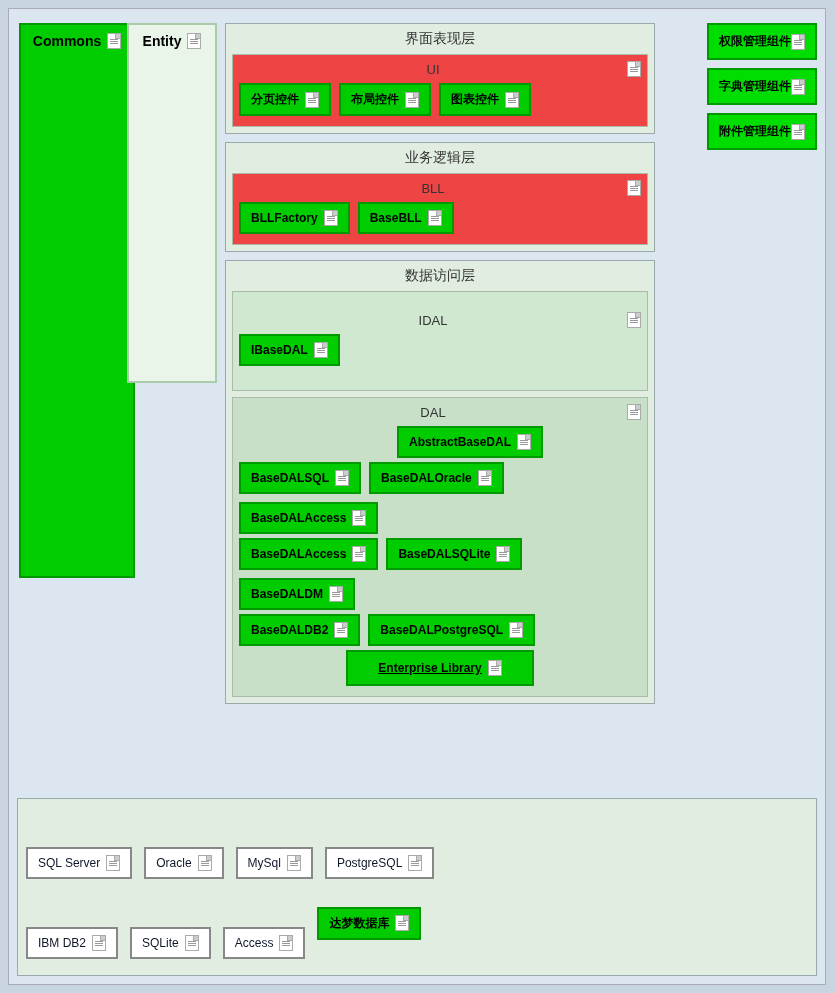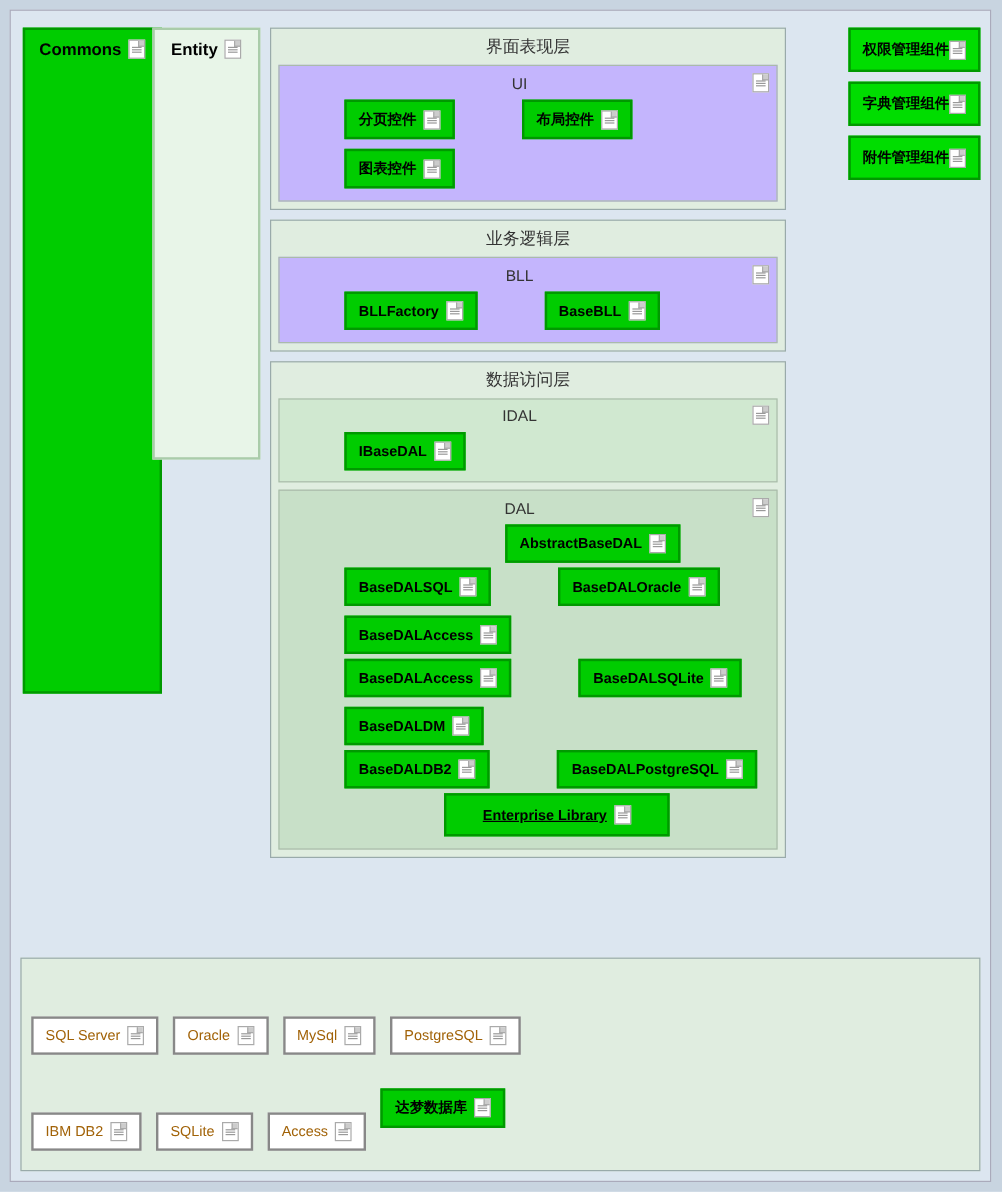--- a/index.html
+++ b/index.html
@@ -103,21 +103,21 @@
 
     .layer-title {
       text-align: center;
       font-size: 14px;
       color: #333;
       margin-bottom: 6px;
     }
 
     .inner-box {
       border: 1px solid #aabbaa;
-      background: #c4b5fd;
+      background: #ef4444;
       padding: 6px;
       position: relative;
     }
 
     .inner-title-bar {
       display: flex;
       align-items: center;
       justify-content: space-between;
       margin-bottom: 6px;
     }
@@ -135,21 +135,20 @@
       border: 2px solid #009900;
       padding: 6px 10px;
       font-weight: bold;
       font-size: 12px;
       color: #000;
       display: inline-flex;
       align-items: center;
       gap: 6px;
       cursor: pointer;
       white-space: nowrap;
-      margin-left: 48px;
     }
 
     .btn-row {
       display: flex;
       gap: 8px;
       align-items: center;
       flex-wrap: wrap;
       margin-bottom: 4px;
     }
 
@@ -190,21 +189,21 @@
       font-size: 14px;
       color: #333;
       margin-bottom: 8px;
     }
 
     .db-btn {
       background: #fff;
       border: 2px solid #888;
       padding: 6px 10px;
       font-size: 12px;
-      color: #a16207;
+      color: #0f172a;
       display: inline-flex;
       align-items: center;
       gap: 6px;
       cursor: pointer;
       margin-top: 40px;
     }
 
     .db-btn-green {
       background: #00cc00;
       border: 2px solid #009900;
@@ -222,21 +221,21 @@
       display: flex;
       gap: 12px;
       align-items: center;
       margin-bottom: 8px;
       flex-wrap: wrap;
     }
 
     .idal-box {
       border: 1px solid #aabbaa;
       background: #d0e8d0;
-      padding: 5px 6px;
+      padding: 20px 6px;
       margin-bottom: 4px;
     }
 
     .dal-outer {
       border: 1px solid #aabbaa;
       background: #c8e0c8;
       padding: 6px;
     }
 
   </style>

